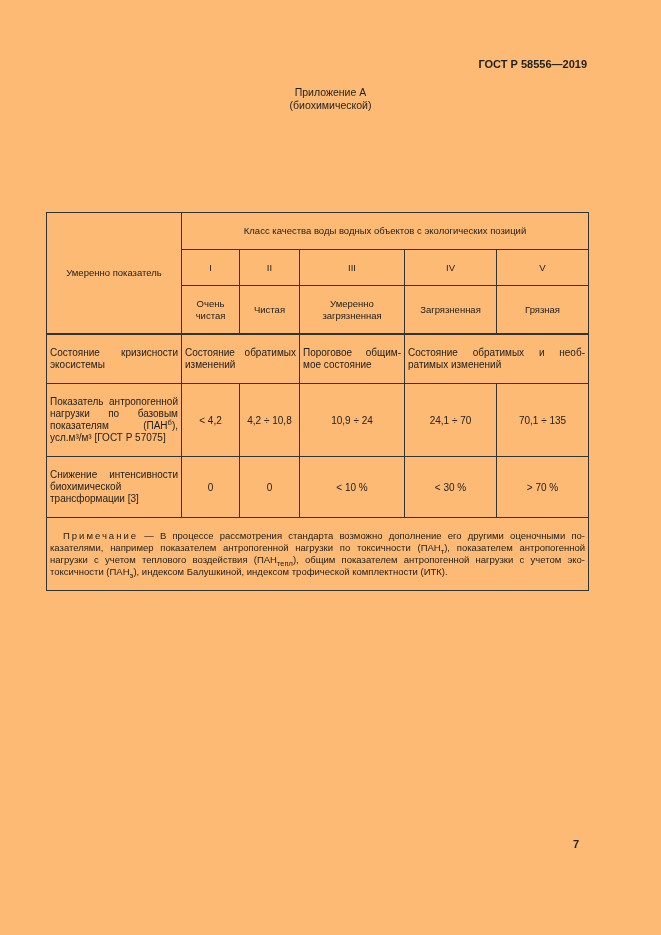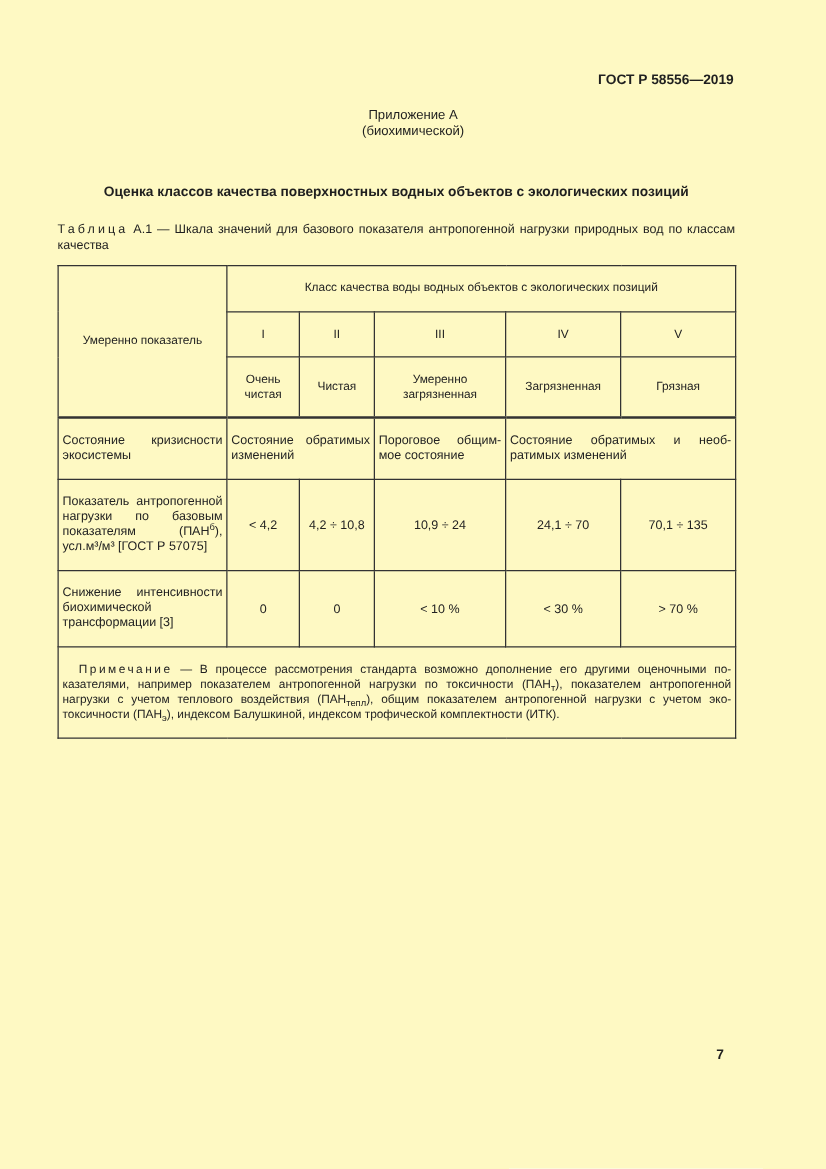--- a/index.html
+++ b/index.html
@@ -1,17 +1,17 @@
 <!DOCTYPE html>
 <html><head>
 <meta charset="utf-8">
 <style>
   html,body { margin:0; padding:0; background:#fdfdfd; }
   .page {
-    position:relative; width:661px; height:935px; background:#fef9c3;
+    position:relative; width:661px; height:935px; background:#fdba74;
     font-family:"Liberation Sans", sans-serif; color:#1f1f1f; overflow:hidden;
   }
   .doc-number { position:absolute; top:58px; right:74px; font-weight:bold; font-size:11px; }
   .appendix   { position:absolute; top:86px; left:0; right:0; text-align:center;
                 font-weight:normal; font-size:10.5px; line-height:13px; }
   .title      { position:absolute; top:148px; left:46px; width:542px; text-align:center;
                 font-weight:bold; font-size:11px; line-height:13px; }
   .caption    { position:absolute; top:178px; left:46px; width:542px; font-size:10px;
                 line-height:12.5px; text-align:justify; }
   .spaced     { letter-spacing:2.5px; }
@@ -34,25 +34,21 @@
 
 <div class="page">
 
   <div class="doc-number">ГОСТ Р 58556—2019</div>
 
   <div class="appendix">
     <div>Приложение А</div>
     <div>(биохимической)</div>
   </div>
 
-  <div class="title">Оценка классов качества поверхностных водных объектов с экологических позиций</div>
 
-  <div class="caption">
-    <span class="spaced">Таблица</span><span> А.1 — Шкала значений для базового показателя антропогенной нагрузки природных вод по классам качества</span>
-  </div>
 
   <table class="qtable">
     <colgroup>
       <col style="width:135px">
         <col style="width:58px">
         <col style="width:60px">
       <col style="width:105px">
         <col style="width:92px">
         <col style="width:92px">
     </colgroup>

